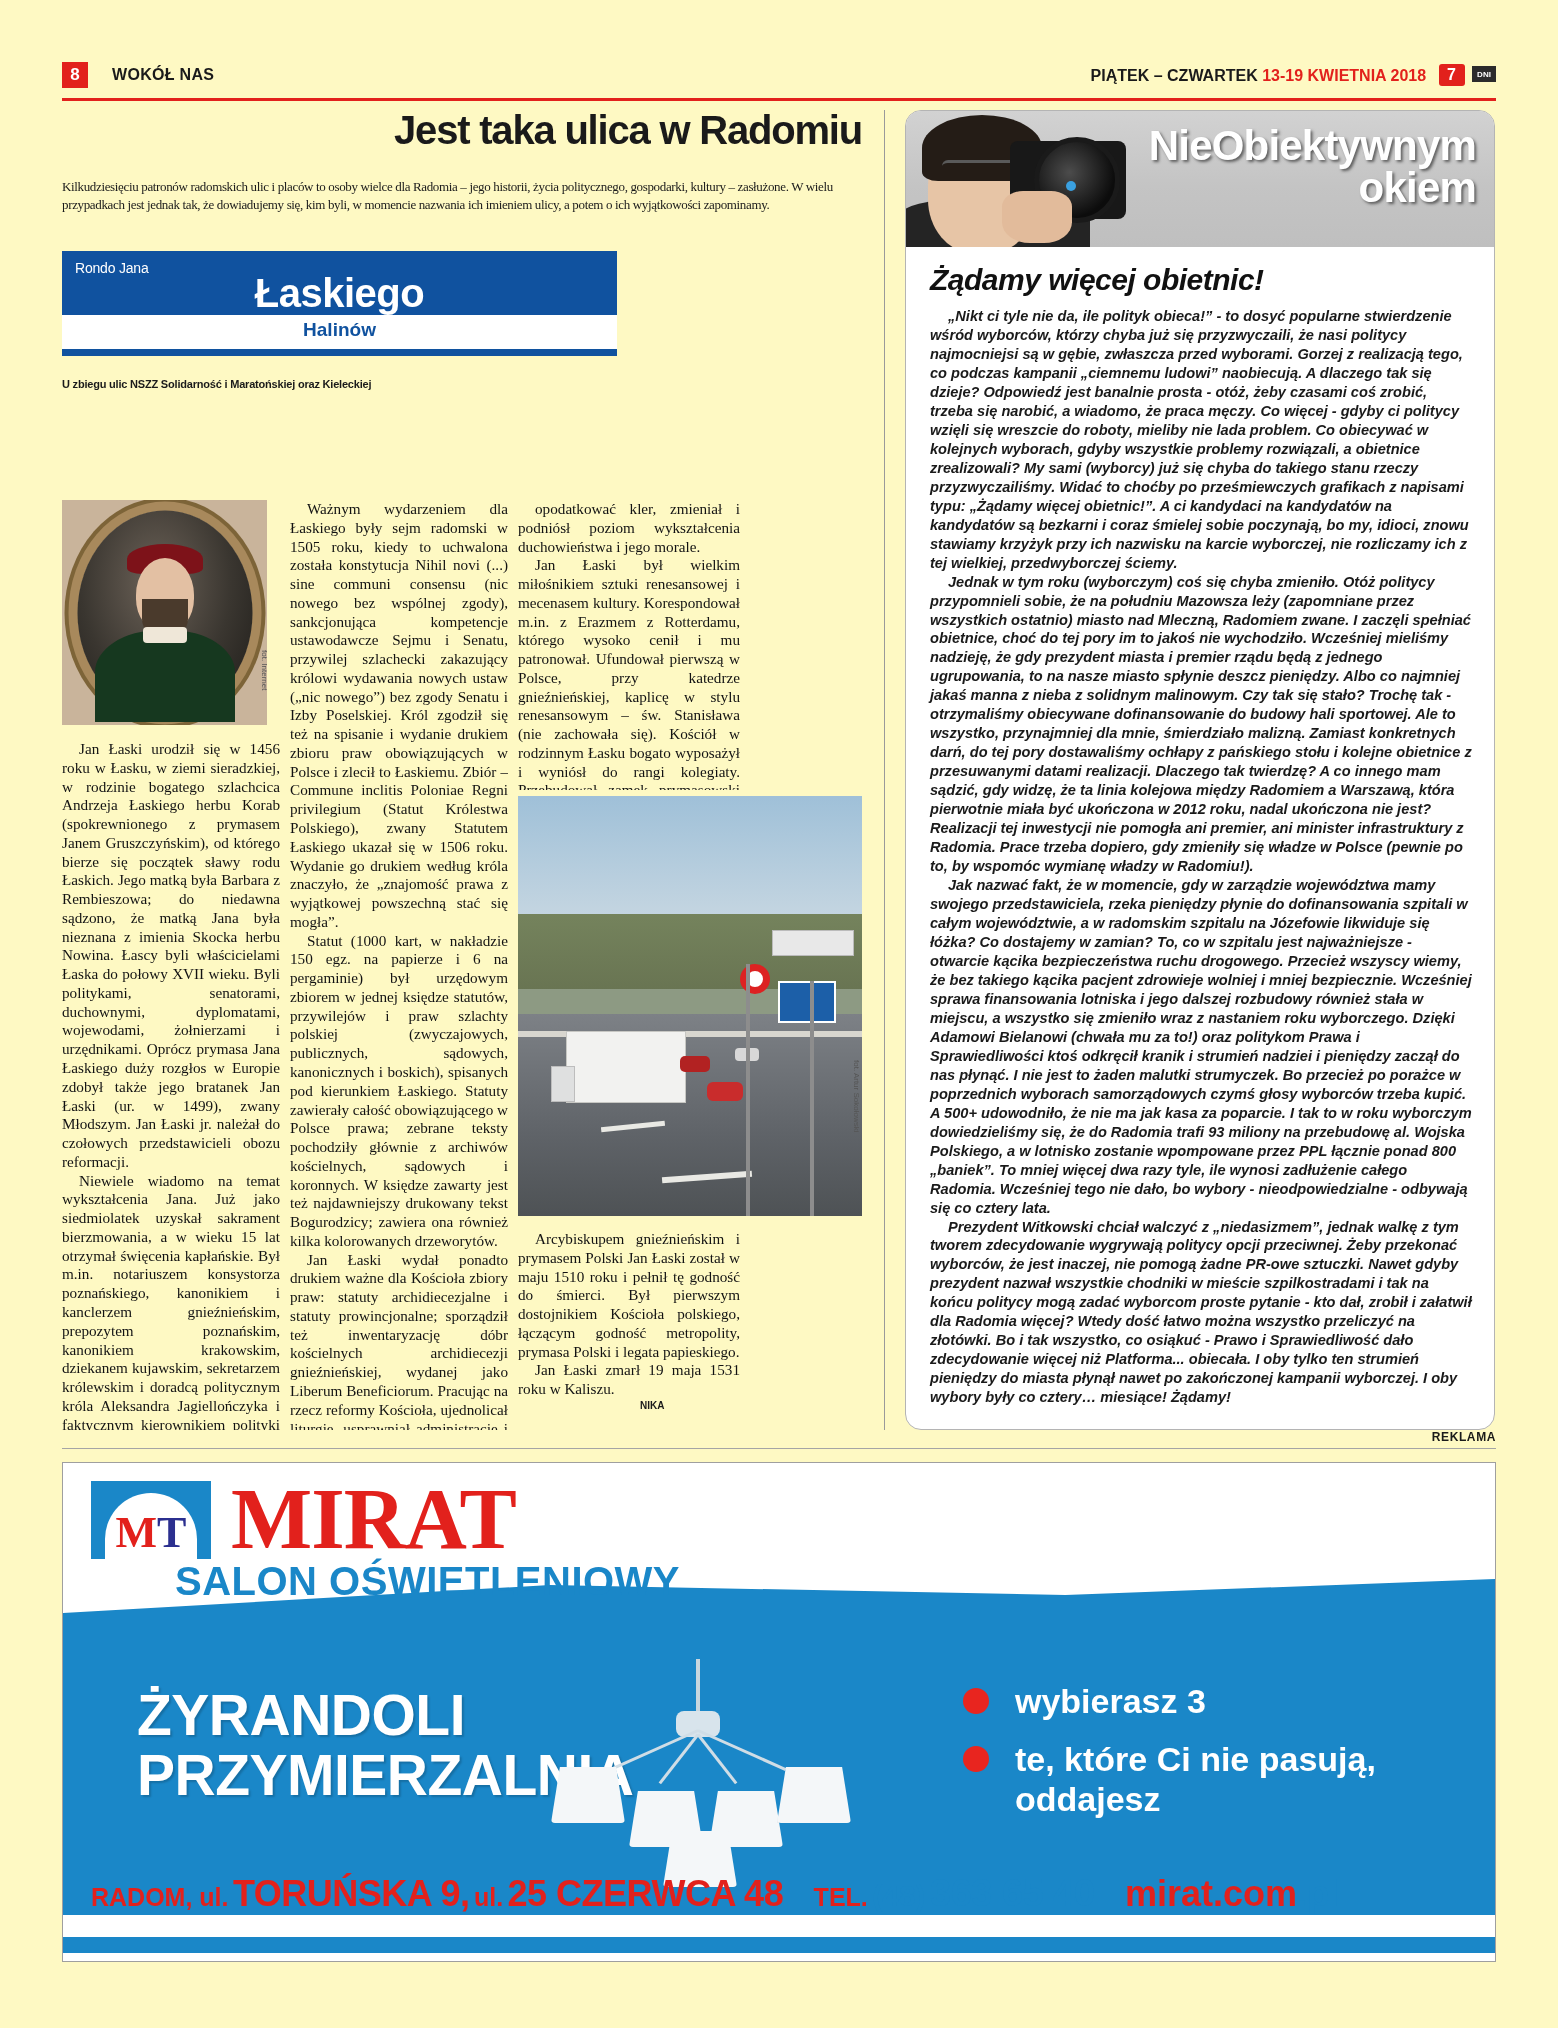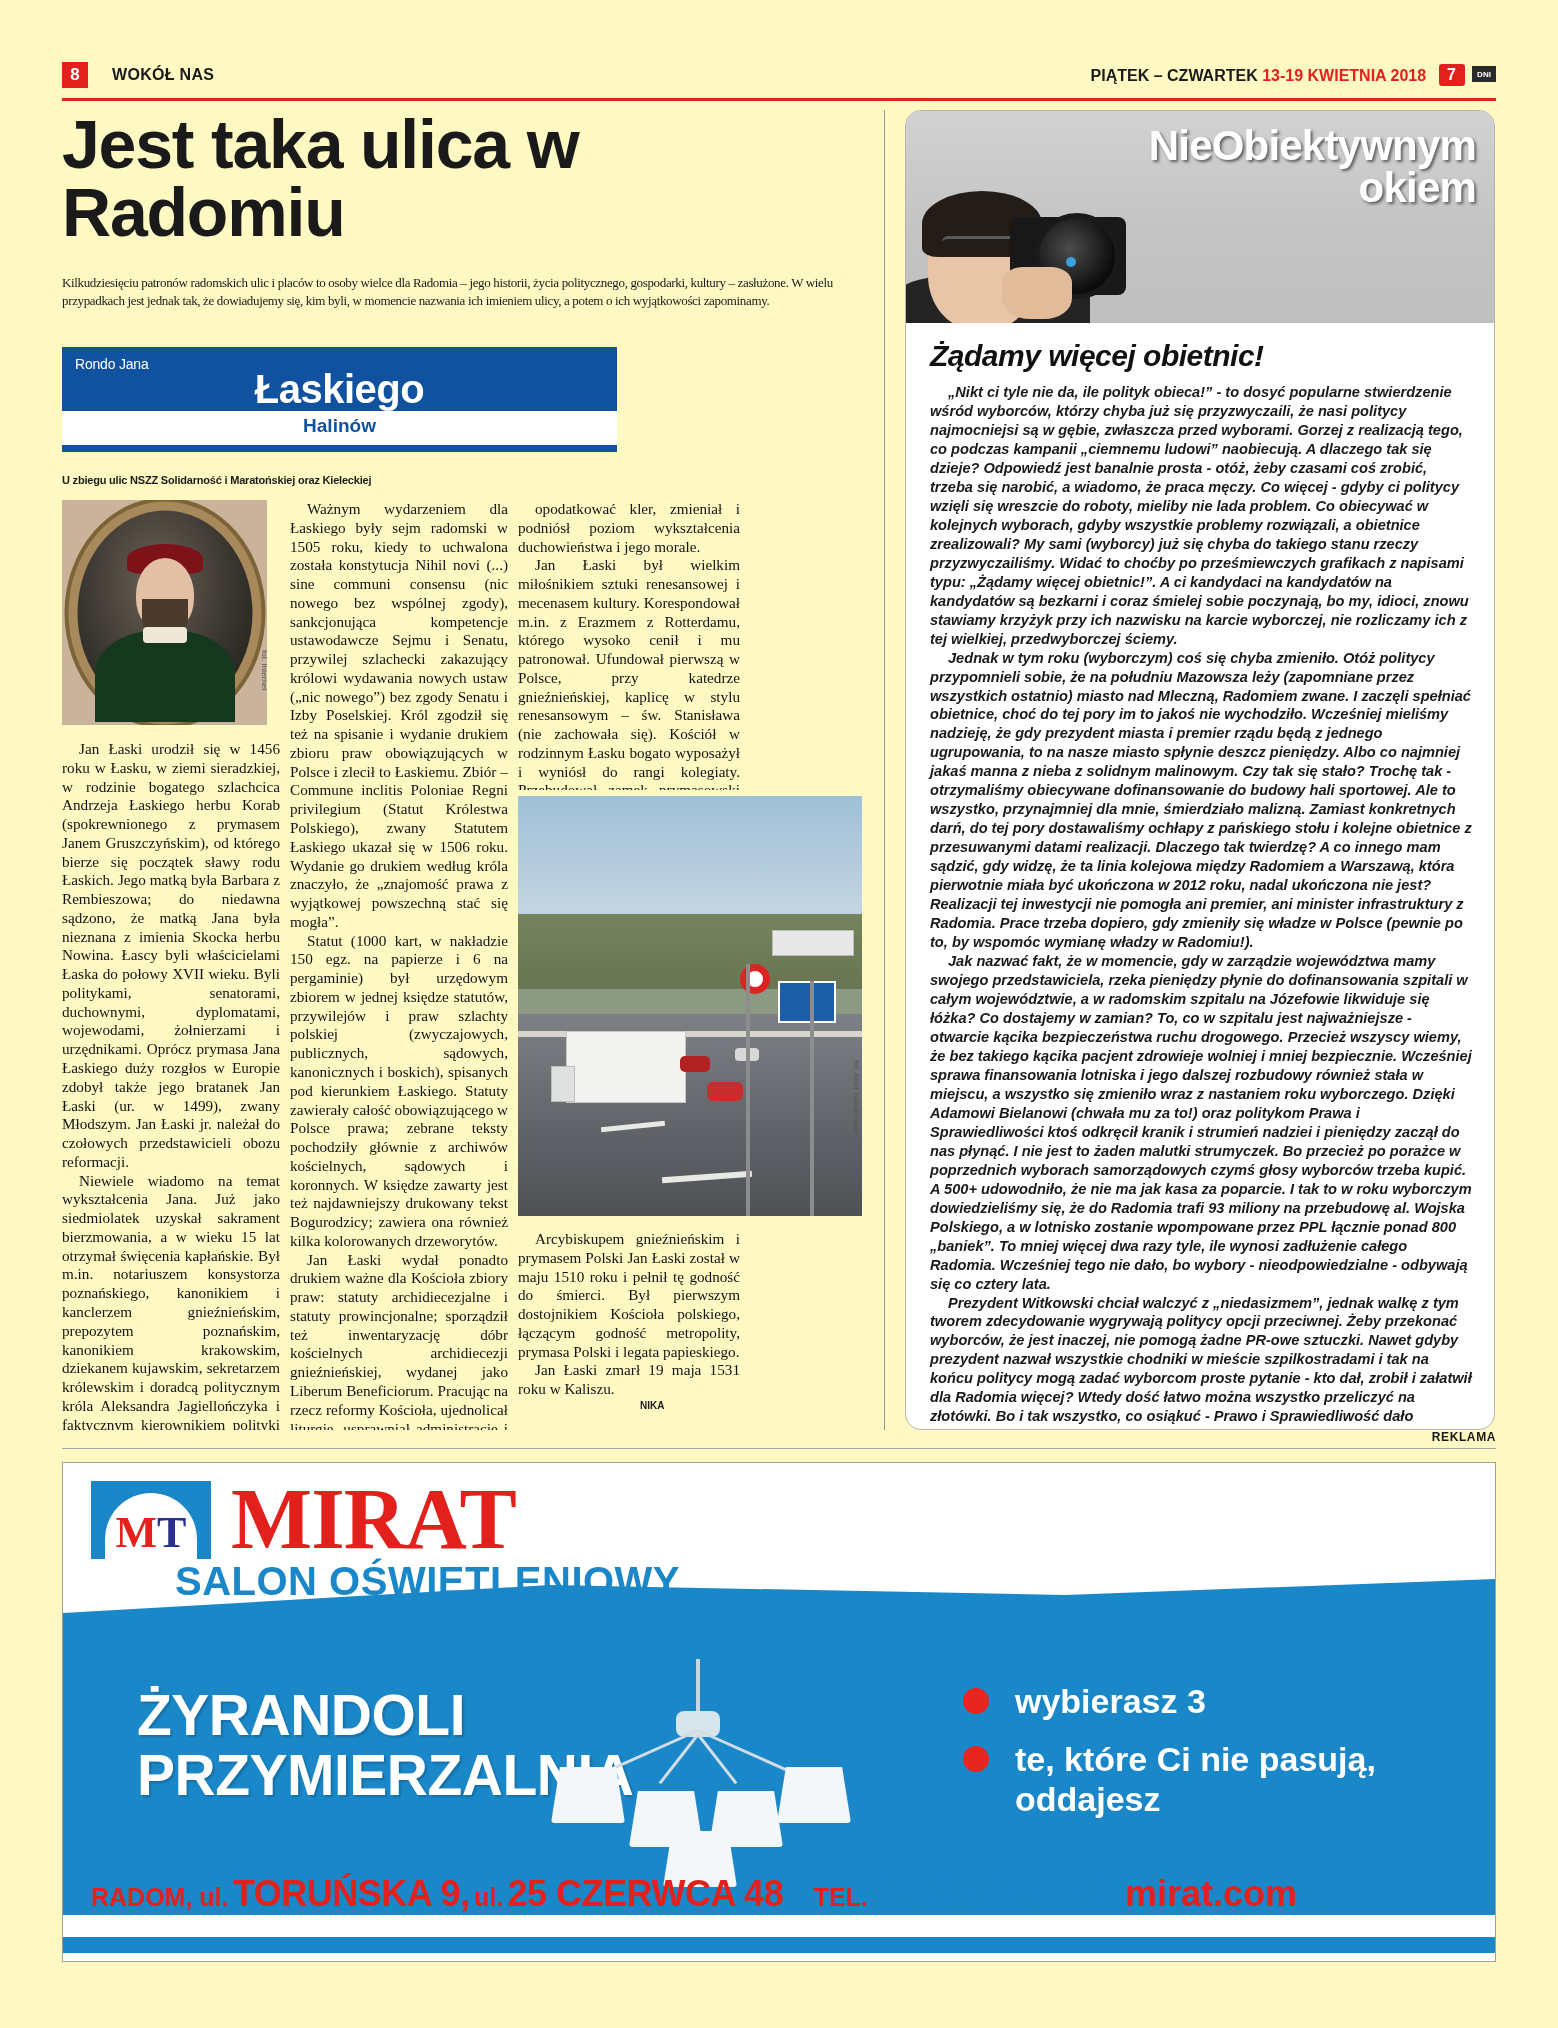--- a/index.html
+++ b/index.html
@@ -52,23 +52,23 @@
   .v-divider {
     position:absolute; left:884px; top:110px; width:1px; height:1320px; background:#9a9a9a;
   }
 
   
   .left-col { position:absolute; left:62px; top:110px; width:800px; }
 
   h1.headline {
     margin:0; padding:0;
     font-family:"Liberation Sans", sans-serif;
-    font-weight:bold; font-size:68px; line-height:1.0;
+    font-weight:bold; font-size:40px; line-height:1.0;
     letter-spacing:-1.2px; color:#1a1a1a;
-    text-align:left;
+    text-align:right;
   }
   .lead {
     margin-top:28px;
     font-family:Liberation Serif, serif;
     font-size:13px; line-height:1.42; color:#1a1a1a;
     letter-spacing:-0.35px;
   }
 
   
   .street-box { position:relative; margin-top:36px; width:555px; }
@@ -209,21 +209,21 @@
   
   .right-col {
     position:absolute; left:905px; top:110px; width:590px; height:1320px;
   }
   .opinion-card {
     position:relative; width:100%; height:100%;
     border:1px solid #b4b4b4; border-radius:16px; background:#fff;
     overflow:hidden;
   }
   .opinion-banner {
-    position:relative; height:212px;
+    position:relative; height:136px;
     background:linear-gradient(#d2d2d2 0%, #c4c4c4 55%, #bfbfbf 100%);
     overflow:hidden;
   }
   .ob-title {
     position:absolute; right:18px; top:14px; width:470px; text-align:right;
     font-family:"Liberation Sans", sans-serif; font-weight:bold;
     font-size:42px; line-height:1.0; color:#ffffff; letter-spacing:-0.8px;
     text-shadow: 2px 2px 3px rgba(60,60,60,.75);
   }
   .ob-photo {

